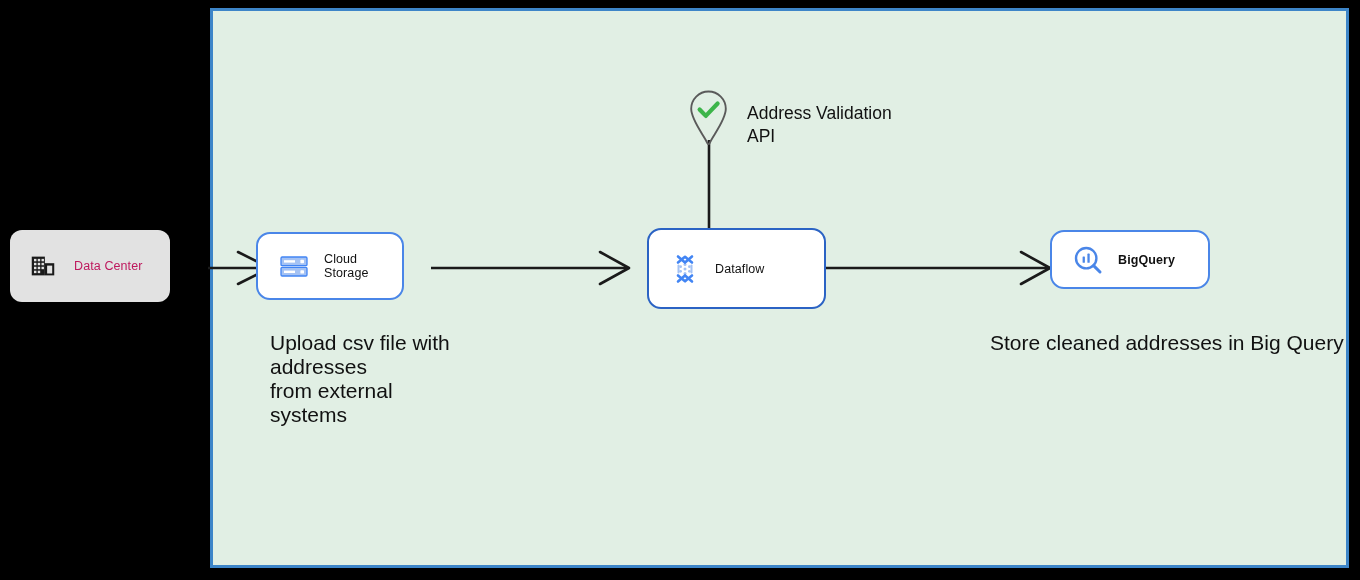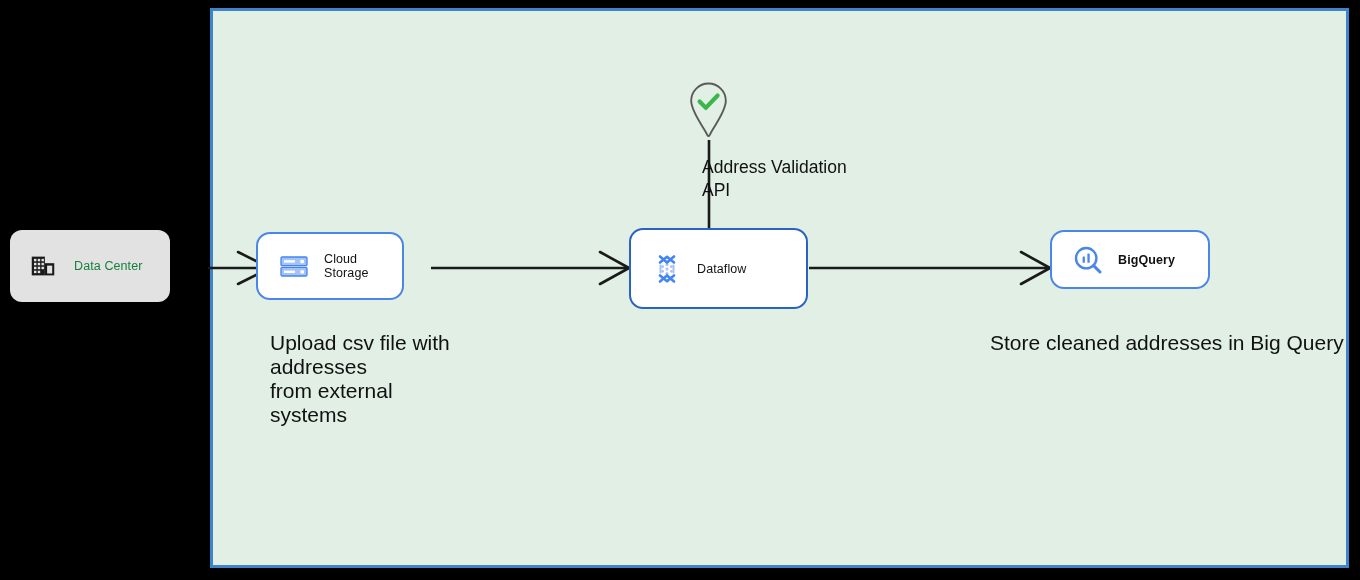--- a/index.html
+++ b/index.html
@@ -14,37 +14,37 @@
     background:#e1efe4;border:3px solid #3d85c8;box-sizing:border-box;
   }
 
   
   .dc-node{
     position:absolute;left:10px;top:230px;width:160px;height:72px;
     background:#e2e2e2;border-radius:12px;
     display:flex;align-items:center;box-sizing:border-box;
   }
   .dc-icon{margin-left:18px;width:30px;height:30px;flex:0 0 auto;}
-  .dc-label{margin-left:16px;font-size:12.5px;color:#15803d;letter-spacing:.1px;}
+  .dc-label{margin-left:16px;font-size:12.5px;color:#be185d;letter-spacing:.1px;}
 
   
   .svc-node{
     position:absolute;background:#ffffff;border:2.5px solid #4a86e8;
     border-radius:14px;display:flex;align-items:center;box-sizing:border-box;
   }
   .svc-node.selected{border-color:#2b63c4;border-width:2.5px;}
   .svc-icon{flex:0 0 auto;width:32px;height:32px;margin-left:20px;}
   .svc-label{margin-left:14px;font-size:12.5px;color:#111;letter-spacing:.1px;}
 
   #node-cloud-storage{left:256px;top:232px;width:148px;height:68px;}
-  #node-dataflow{left:629px;top:228px;width:179px;height:81px;}
+  #node-dataflow{left:647px;top:228px;width:179px;height:81px;}
   #node-bigquery{left:1050px;top:230px;width:160px;height:59px;font-weight:bold;}
 
   
-  .api-group{position:absolute;left:686px;top:80px;display:flex;align-items:flex-start;flex-direction:column;}
+  .api-group{position:absolute;left:686px;top:88px;display:flex;align-items:flex-start;}
   .api-pin{width:45px;height:62px;flex:0 0 auto;}
   .api-text{margin-left:16px;font-size:17.5px;line-height:23px;color:#111;white-space:pre-line;padding-top:14px;}
 
   
   .caption{position:absolute;font-size:21px;line-height:24px;color:#111;white-space:pre-line;}
   #caption-cloud-storage{left:270px;top:331px;text-align:left;width:260px;}
   #caption-dataflow{left:570px;top:331px;text-align:left;width:400px;}
   #caption-bigquery{left:990px;top:331px;text-align:left;width:400px;}
 
   

